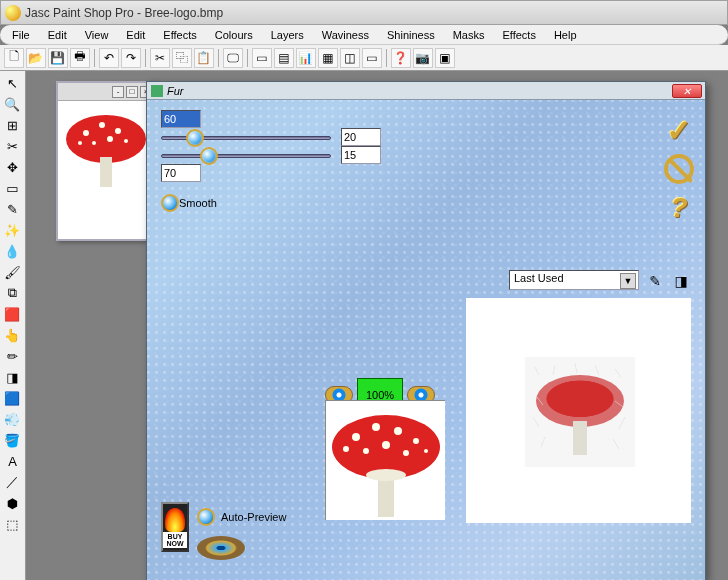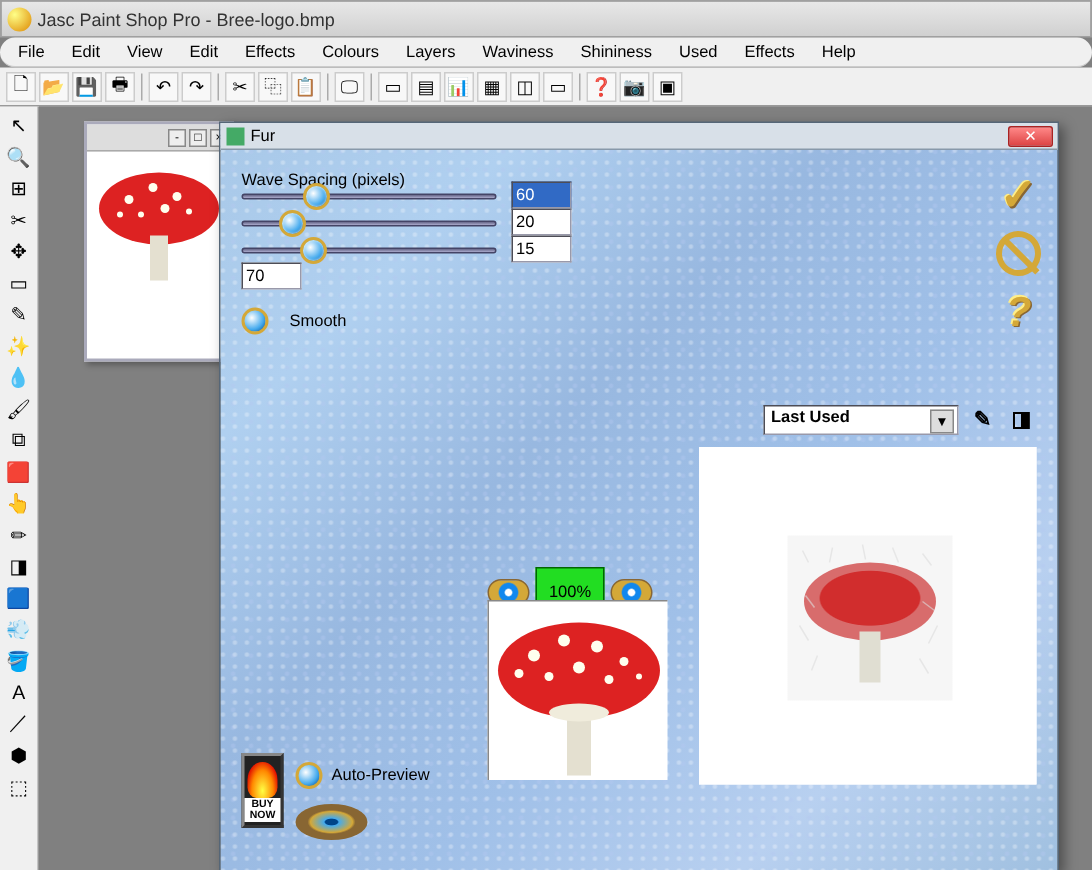--- a/index.html
+++ b/index.html
@@ -23,44 +23,44 @@
   
   .canvas-area { flex: 1; position: relative; background: #808080; }
   
   .doc-window { position: absolute; left: 30px; top: 10px; width: 100px; height: 160px; background: #fff; border: 2px solid #aab; box-shadow: 2px 2px 4px rgba(0,0,0,.3); }
   .doc-window .wintop { height: 18px; background: #ddd; border-bottom: 1px solid #aaa; display:flex; align-items:center; justify-content:flex-end; padding:0 2px; gap:2px; }
   .doc-window .winicon { width:12px; height:12px; border:1px solid #888; background:#eee; font-size:8px; display:flex; align-items:center; justify-content:center; }
   .doc-thumb { margin: 4px; }
   
   .dialog { position: absolute; left: 120px; top: 10px; width: 560px; height: 500px; background: linear-gradient(135deg, #a8c8e8 0%, #b0d0f0 20%, #98b8e0 40%, #a0c0e8 60%, #b8d0f0 80%, #a0c0e0 100%); border: 1px solid #567; box-shadow: 3px 3px 8px rgba(0,0,0,.4); }
   .dialog::before { content:''; position:absolute; inset:0; background-image: radial-gradient(circle at 20% 30%, rgba(255,255,255,.3) 1px, transparent 2px), radial-gradient(circle at 70% 60%, rgba(180,200,240,.4) 1px, transparent 2px); background-size: 8px 8px, 12px 12px; pointer-events:none; }
-  .dlg-title { height: 18px; background: #d8e0e8; border-bottom: 1px solid #89a; display: flex; align-items: center; padding: 0 4px; font-size:11px; color:#000; position:relative; }
+  .dlg-title { height: 18px; background: #d8e0e8; border-bottom: 1px solid #89a; display: flex; align-items: center; padding: 0 4px; font-size:11px; color:#000; position:relative;font-style:italic; }
   .dlg-title-icon { width:12px; height:12px; background:#4a6; margin-right:4px; }
   .dlg-close { position:absolute; right:3px; top:2px; width:30px; height:14px; background: linear-gradient(#f88,#d44); border:1px solid #a22; color:#fff; font-size:10px; display:flex; align-items:center; justify-content:center; border-radius:2px; }
   
   .dlg-body { position: relative; padding: 10px 14px; height: 482px; }
   .slider-label { color: #000; font-size: 11px; display:block; margin-top:4px; }
   .slider-track { width: 170px; height: 4px; background: linear-gradient(#668,#aac); border:1px solid #446; border-radius:2px; position:relative; margin: 3px 0 6px 0; }
   .slider-thumb { position:absolute; top:-8px; width:18px; height:18px; background: radial-gradient(circle at 35% 35%, #fff, #4ae 60%, #048); border-radius:50%; border:2px solid #d4a838; box-shadow:0 0 2px #fff inset; }
   .slider-input { width:40px; height:18px; border:1px inset #99a; background:#fff; padding:1px 2px; font-size:11px; }
   .slider-input.sel { background:#316ac5; color:#fff; }
   
   .slider-group { display:flex; align-items:flex-end; gap:10px; }
   
-  .smooth-row { display:flex; align-items:center; gap:14px; margin-top:12px; }
+  .smooth-row { display:flex; align-items:center; gap:0; margin-top:12px; }
   .orb { width:18px; height:18px; background: radial-gradient(circle at 35% 35%, #fff, #4ae 60%, #048); border-radius:50%; border:2px solid #d4a838; }
   
   .right-buttons { position:absolute; right:10px; top:14px; display:flex; flex-direction:column; gap:8px; align-items:center; }
   .gold-btn { width:32px; height:32px; display:flex; align-items:center; justify-content:center; font-size:28px; color:#d4a838; font-weight:bold; text-shadow:1px 1px 0 #863, -1px -1px 0 #fe8; }
   .check-mark::before { content:'✓'; font-size:30px; }
   .cancel-mark { width:30px; height:30px; border:4px solid #d4a838; border-radius:50%; position:relative; }
   .cancel-mark::after { content:''; position:absolute; left:-2px; top:11px; width:30px; height:4px; background:#d4a838; transform:rotate(45deg); }
   .help-mark::before { content:'?'; font-size:28px; font-style:italic; }
   
-  .preset-row { position:absolute; right:14px; top:170px; display:flex; gap:6px; align-items:flex-start;font-weight:bold; }
+  .preset-row { position:absolute; right:14px; top:170px; display:flex; gap:6px; align-items:flex-end; }
   .preset-select { width:130px; height:20px; border:1px inset #99a; background:#fff; padding:1px 16px 1px 4px; position:relative; }
   .preset-select::after { content:'▼'; position:absolute; right:2px; top:2px; font-size:9px; background:#ddd; border:1px solid #888; width:14px; height:14px; display:flex; align-items:center; justify-content:center; }
   .mini-btn { width:20px; height:18px; display:flex; align-items:center; justify-content:center; font-size:14px; }
   
   .preview-large { position:absolute; right:14px; top:198px; width:225px; height:225px; background:#fff; border:1px solid #fff; }
   .preview-large-inner { position:absolute; left:58px; top:58px; width:110px; height:110px; background: radial-gradient(ellipse 55px 30px at 50% 38%, #d22 0%, #d22 60%, rgba(240,240,240,.6) 62%); display:flex; align-items:center; justify-content:center; }
   
   .zoom-row { position:absolute; left:178px; top:278px; display:flex; align-items:center; gap:4px; }
   .zoom-eye { width:28px; height:18px; background: radial-gradient(circle at 50% 50%, #fff 2px, #18e 3px, #18e 6px, #d4a838 7px); border-radius:10px; border:1px solid #863; }
   .zoom-box { width:46px; height:34px; background:#2d2; border:1px solid #060; color:#000; display:flex; align-items:center; justify-content:center; font-size:11px; }
@@ -90,21 +90,21 @@
 <div class="menubar">
   <span class="menu-item">File</span>
   <span class="menu-item">Edit</span>
   <span class="menu-item">View</span>
   <span class="menu-item">Edit</span>
   <span class="menu-item">Effects</span>
   <span class="menu-item">Colours</span>
   <span class="menu-item">Layers</span>
   <span class="menu-item">Waviness</span>
   <span class="menu-item">Shininess</span>
-  <span class="menu-item">Used</span>
+  <span class="menu-item">Masks</span>
   <span class="menu-item">Effects</span>
   <span class="menu-item">Help</span>
 </div>
 
 <div class="toolbar">
   <div class="tool-btn">🗋</div>
   <div class="tool-btn">📂</div>
   <div class="tool-btn">💾</div>
   <div class="tool-btn">🖶</div>
   <div class="tool-sep"></div>
@@ -178,26 +178,20 @@
 
     <div class="dialog">
       <div class="dlg-title">
         <div class="dlg-title-icon"></div>
         <span>Fur</span>
         <div class="dlg-close">✕</div>
       </div>
       <div class="dlg-body">
 
         <div class="slider-group">
-          <div>
-            <span class="slider-label">Wave Spacing (pixels)</span>
-            <div class="slider-track">
-                <div class="slider-thumb" style="left:40px"></div>
-              </div>
-          </div>
           <input class="slider-input sel" value="60" style="">
         </div>
 
         <div class="slider-group">
           <div>
             <div class="slider-track">
                 <div class="slider-thumb" style="left:24px"></div>
               </div>
           </div>
           <input class="slider-input" value="20" style="">

